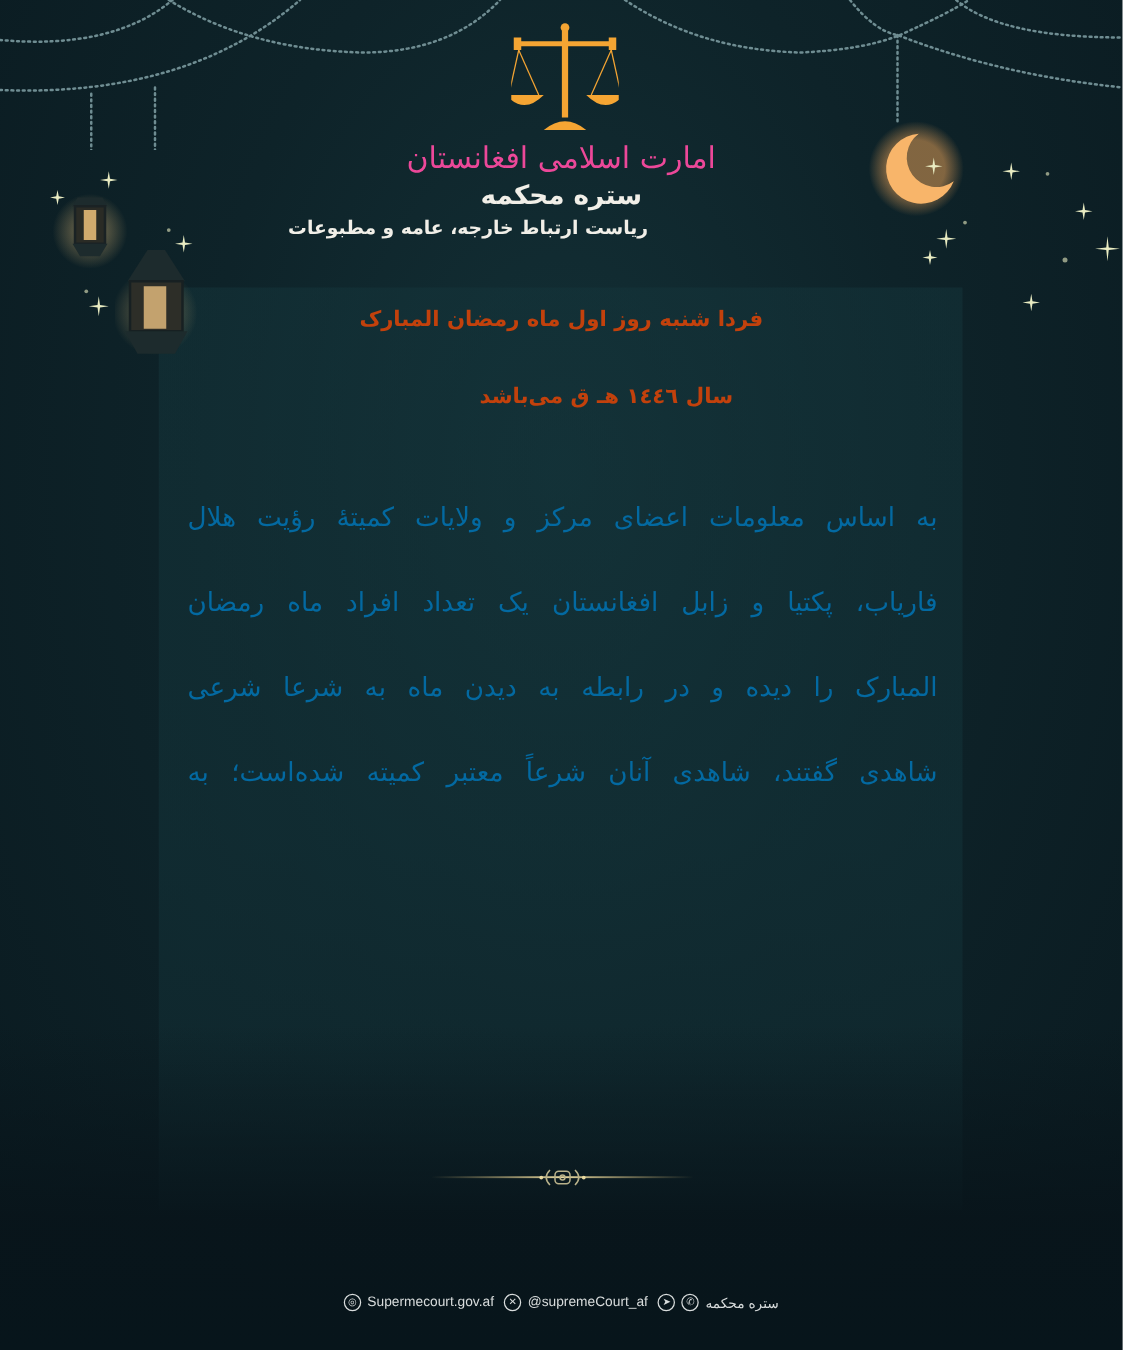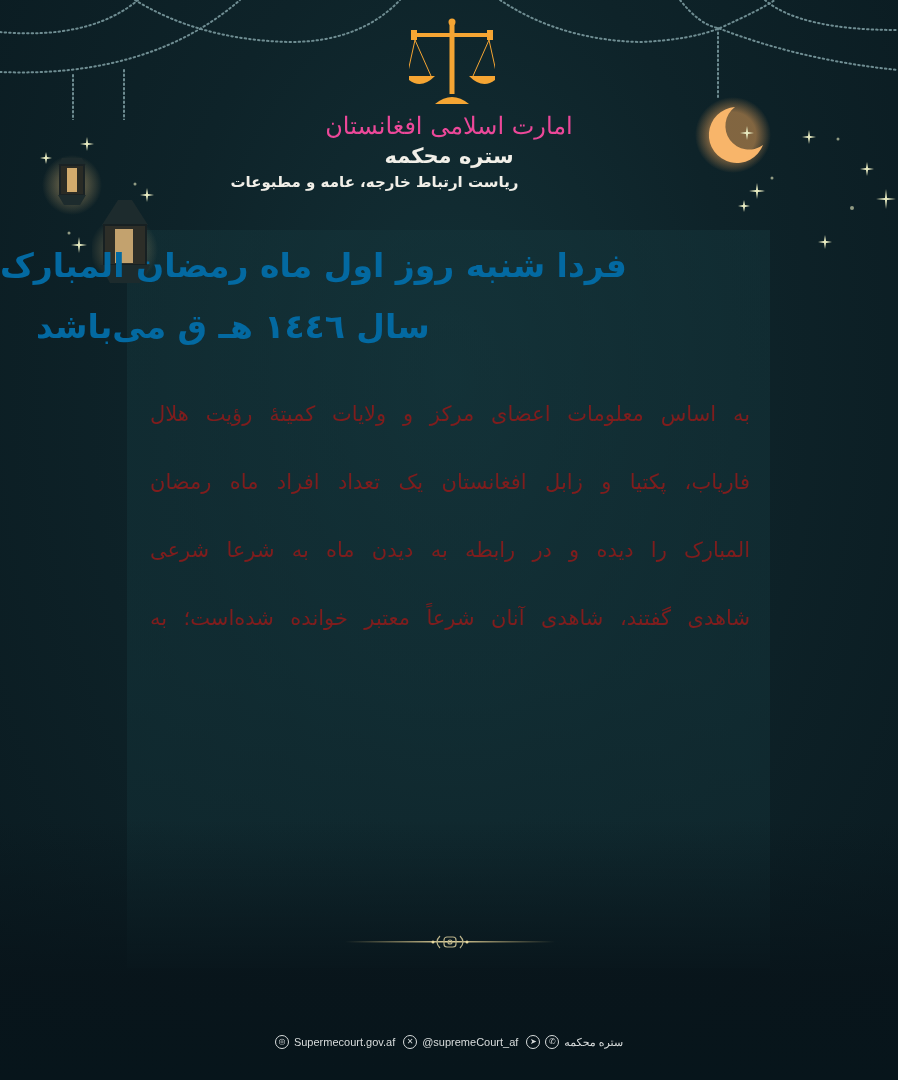--- a/index.html
+++ b/index.html
@@ -26,28 +26,28 @@
   }
   .court {
     position:absolute; left:0; width:898px; top:144px; text-align:center;
     color:#f1efe8; font-weight:bold; font-size:21px; direction:rtl;
   }
   .dept {
     position:absolute; left:0; width:749px; top:173px; text-align:center;
     color:#f1efe8; font-weight:bold; font-size:15px; direction:rtl;
   }
   .headline {
-    position:absolute; left:0; width:898px; text-align:left;
-    color:#0369a1; font-weight:bold; font-size:33px; direction:rtl;
+    position:absolute; left:0; width:898px; text-align:center;
+    color:#c2410c; font-weight:bold; font-size:17px; direction:rtl;
   }
   .h1 { top:246px; }
   .h2 { top:307px;padding-left:36px; }
   .body-text {
     position:absolute; left:150px; width:600px; top:380px;
-    color:#7f1d1d; font-size:21px; line-height:68px; direction:rtl; text-align:justify;
+    color:#0369a1; font-size:21px; line-height:68px; direction:rtl; text-align:justify;
     text-align-last:right;
   }
   .body-text p { margin:0; text-align:justify; text-align-last:justify; }
   .body-text p.last { text-align-last:right; }
   .divider { position:absolute; left:345px; top:930px; width:210px; height:24px; }
   .footer {
     position:absolute; left:0; width:898px; top:1032px; height:20px;
     display:flex; justify-content:center; align-items:center; gap:8px;
     color:#d8dcdc; font-size:11px; font-family:"Liberation Sans", sans-serif;
   }
@@ -161,21 +161,21 @@
   <div class="court">ستره محکمه</div>
   <div class="dept">ریاست ارتباط خارجه، عامه و مطبوعات</div>
 
   <div class="headline h1">فردا شنبه روز اول ماه رمضان المبارک</div>
   <div class="headline h2">سال ١٤٤٦ هـ ق می‌باشد</div>
 
   <div class="body-text">
     <p>به اساس معلومات اعضای مرکز و ولایات کمیتهٔ رؤیت هلال</p>
     <p>فاریاب، پکتیا و زابل افغانستان یک تعداد افراد ماه رمضان</p>
     <p>المبارک را دیده و در رابطه به دیدن ماه به شرعا شرعی</p>
-    <p>شاهدی گفتند، شاهدی آنان شرعاً معتبر خوانده شده‌است؛ به</p>
+    <p>شاهدی گفتند، شاهدی آنان شرعاً معتبر کمیته شده‌است؛ به</p>
   </div>
 
   <svg class="divider" viewBox="0 0 210 24">
     <defs>
       <linearGradient id="dl" x1="0" x2="1">
           <stop offset="0" stop-color="#c9b070" stop-opacity="0"></stop>
           <stop offset="0.5" stop-color="#e8d9a0"></stop>
           <stop offset="1" stop-color="#c9b070" stop-opacity="0"></stop>
         </linearGradient>
     </defs>

